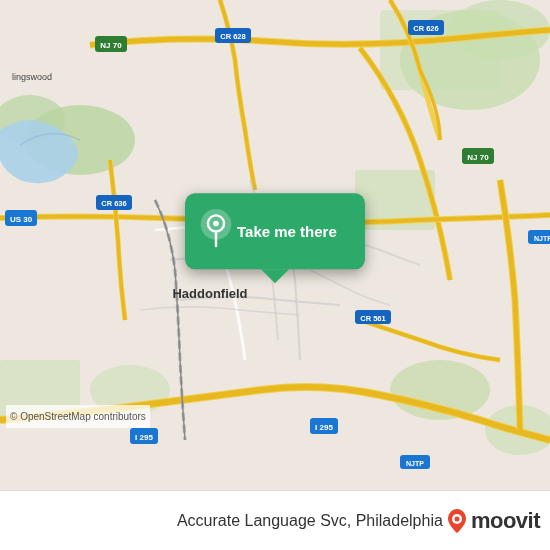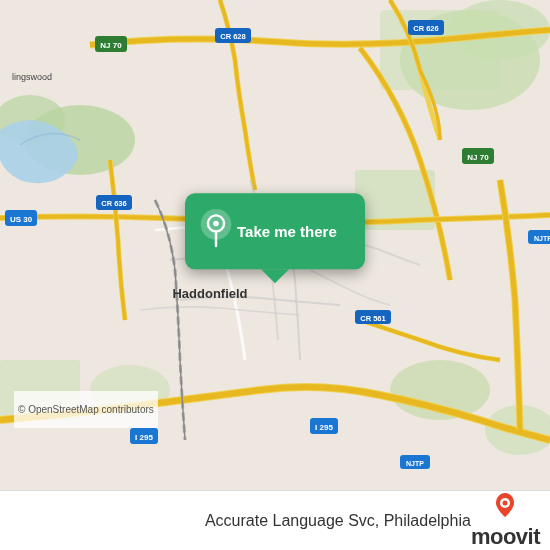--- a/index.html
+++ b/index.html
@@ -79,22 +79,20 @@
       border-top: 1px solid #ddd;
       display: flex;
       align-items: center;
       justify-content: space-between;
       padding: 0 10px;
     }
 
     #moovit-logo {
       display: flex;
       align-items: center;
-      gap: 5px;
-      flex-direction: column;
     }
 
     .moovit-pin {
       width: 28px;
       height: 28px;
     }
 
     #moovit-text {
       font-size: 22px;
       font-weight: bold;
@@ -109,23 +107,23 @@
       flex: 1;
       text-align: right;
       margin-left: 24px;
     }
 
     .osm-copyright {
       font-size: 10px;
       color: #555;
       position: absolute;
       bottom: 62px;
-      left: 14px;
+      left: 6px;
       background: rgba(255,255,255,0.75);
-      padding: 13px 4px;
+      padding: 6px 4px;
       border-radius: 0;
       z-index: 5;
     }
   </style>
 </head>
 <body>
 
 <div id="map-container">
   <svg id="map-svg" viewBox="0 0 550 490" xmlns="http://www.w3.org/2000/svg">
 

